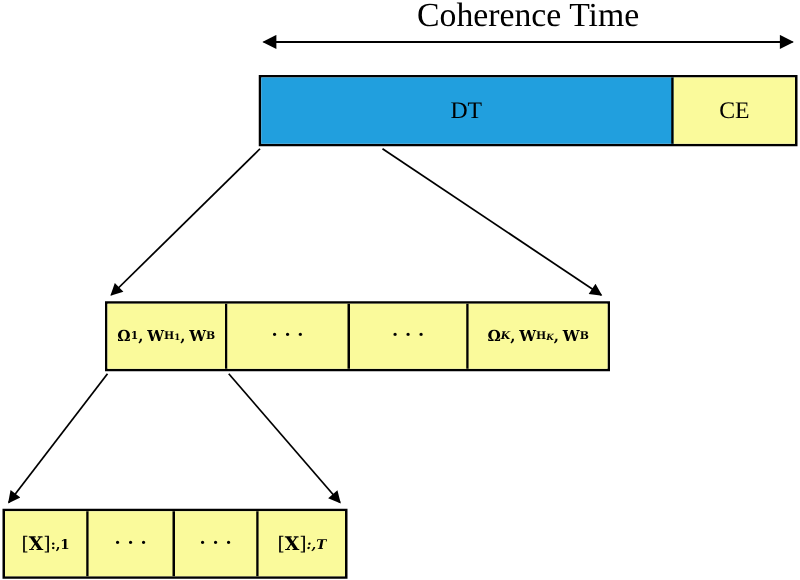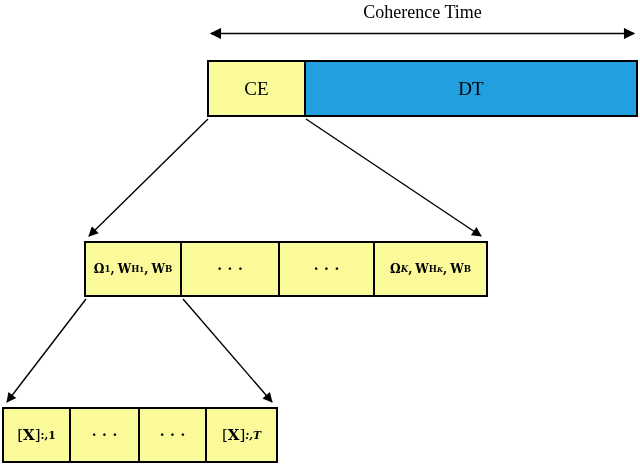--- a/index.html
+++ b/index.html
@@ -15,21 +15,21 @@
   .overlay {
     position: absolute;
     left: 0; top: 0;
     width: 640px; height: 464px;
     pointer-events: none;
   }
   .title {
     position: absolute;
     left: 207px; top: 0px; width: 431px;
     text-align: center;
-    font-size: 18px;
+    font-size: 27px;
     line-height: 24px;
   }
   .bar {
     position: absolute;
     display: flex;
     box-sizing: border-box;
     border: 2px solid #000;
   }
   .cell {
     box-sizing: border-box;
@@ -78,25 +78,25 @@
       </marker>
     </defs>
     <line x1="211" y1="33.5" x2="634" y2="33.5" stroke="#000" stroke-width="1.6" marker-start="url(#ah)" marker-end="url(#ah)"></line>
     <line x1="208" y1="119" x2="89" y2="236" stroke="#000" stroke-width="1.4" marker-end="url(#ah)"></line>
     <line x1="306" y1="119" x2="481" y2="236" stroke="#000" stroke-width="1.4" marker-end="url(#ah)"></line>
     <line x1="86" y1="299" x2="7" y2="402" stroke="#000" stroke-width="1.4" marker-end="url(#ah)"></line>
     <line x1="183" y1="299" x2="272" y2="402" stroke="#000" stroke-width="1.4" marker-end="url(#ah)"></line>
   </svg>
 
   <div class="bar top-bar">
+    <div class="cell dt">
+      <span>DT</span>
+    </div>
     <div class="cell" style="width:97px">
       <span>CE</span>
-    </div>
-    <div class="cell dt">
-      <span>DT</span>
     </div>
   </div>
 
   <div class="bar mid-bar">
     <div class="cell math" style="width:96px">
       <span>Ω</span>
         <span class="sub">1</span>
         <span class="comma">,</span>
         <span>W</span>
         <span class="sub">H</span>

